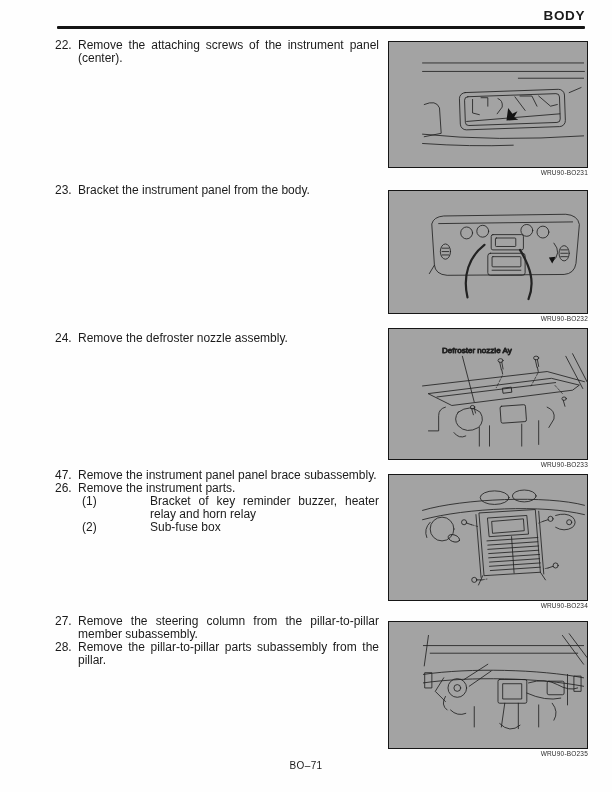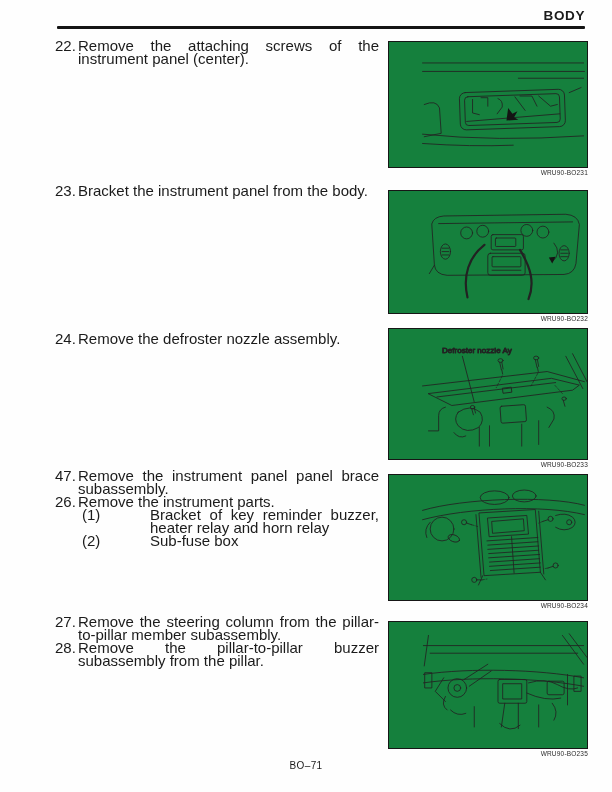--- a/index.html
+++ b/index.html
@@ -13,32 +13,32 @@
     position:absolute; top:8px; left:57px; width:528px;
     text-align:right; font-weight:bold; font-size:13.5px; letter-spacing:.6px;
   }
   .header-rule {
     position:absolute; top:26px; left:57px; width:528px; height:2.6px;
     background:#141414; border-radius:1px;
   }
   
   .step {
     position:absolute; left:55px; width:324px;
-    font-size:15px; line-height:13px;
+    font-size:12px; line-height:13px;
   }
   .step-row { display:flex; }
   .step-row .num { width:23px; flex:none; }
   .step-row .txt { flex:1; text-align:justify; }
   .sub-row { display:flex; margin-left:27px; }
   .sub-row .num { width:23px; flex:none; }
   .sub-row .txt { flex:1; text-align:justify;margin-left:45px; }
   
   .figure { position:absolute; left:388px; width:200px; }
   .fig-box {
-    box-sizing:border-box; width:200px; background:#15803d;
+    box-sizing:border-box; width:200px; background:#a3a3a3;
     border:1.6px solid #161616;
     padding-left:31px;
   }
   .fig-box svg { display:block; width:100%; height:100%; }
   .fig-caption {
     margin-top:1px; text-align:right;
     font-size:6.5px; letter-spacing:.2px; color:#2b2b2b;
   }
   .lineart { stroke:#222; stroke-width:1; fill:none; stroke-linecap:round; stroke-linejoin:round; }
   .lineart .thick { stroke-width:2.6; }
@@ -99,21 +99,21 @@
     </div>
   </div>
 
   <div class="step" style="top:615px;">
     <div class="step-row">
       <span class="num">27.</span>
       <span class="txt">Remove the steering column from the pillar-to-pillar member subassembly.</span>
     </div>
     <div class="step-row">
       <span class="num">28.</span>
-      <span class="txt">Remove the pillar-to-pillar buzzer subassembly from the pillar.</span>
+      <span class="txt">Remove the pillar-to-pillar parts subassembly from the pillar.</span>
     </div>
   </div>
 
   <div class="figure" style="top:41px;">
     <div class="fig-box" style="height:127px;">
       <svg viewBox="0 0 197 124" class="lineart">
         <path d="M3 13 H193"></path>
         <path d="M3 23 H194"></path>
         <path d="M116 31 H193"></path>
         <rect x="47" y="46" width="124" height="44" rx="7" transform="rotate(-2 109 68)"></rect>

